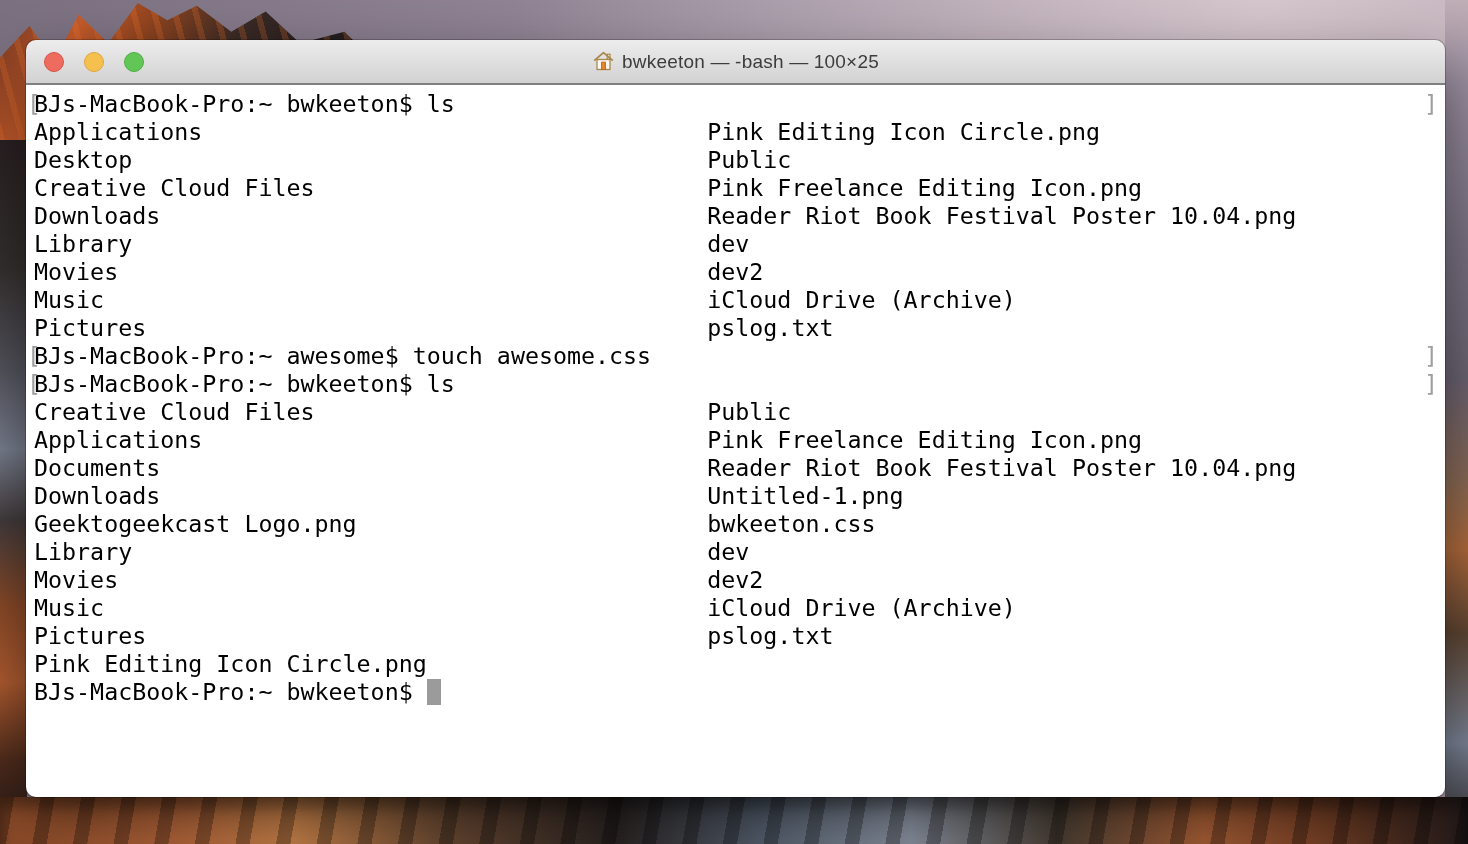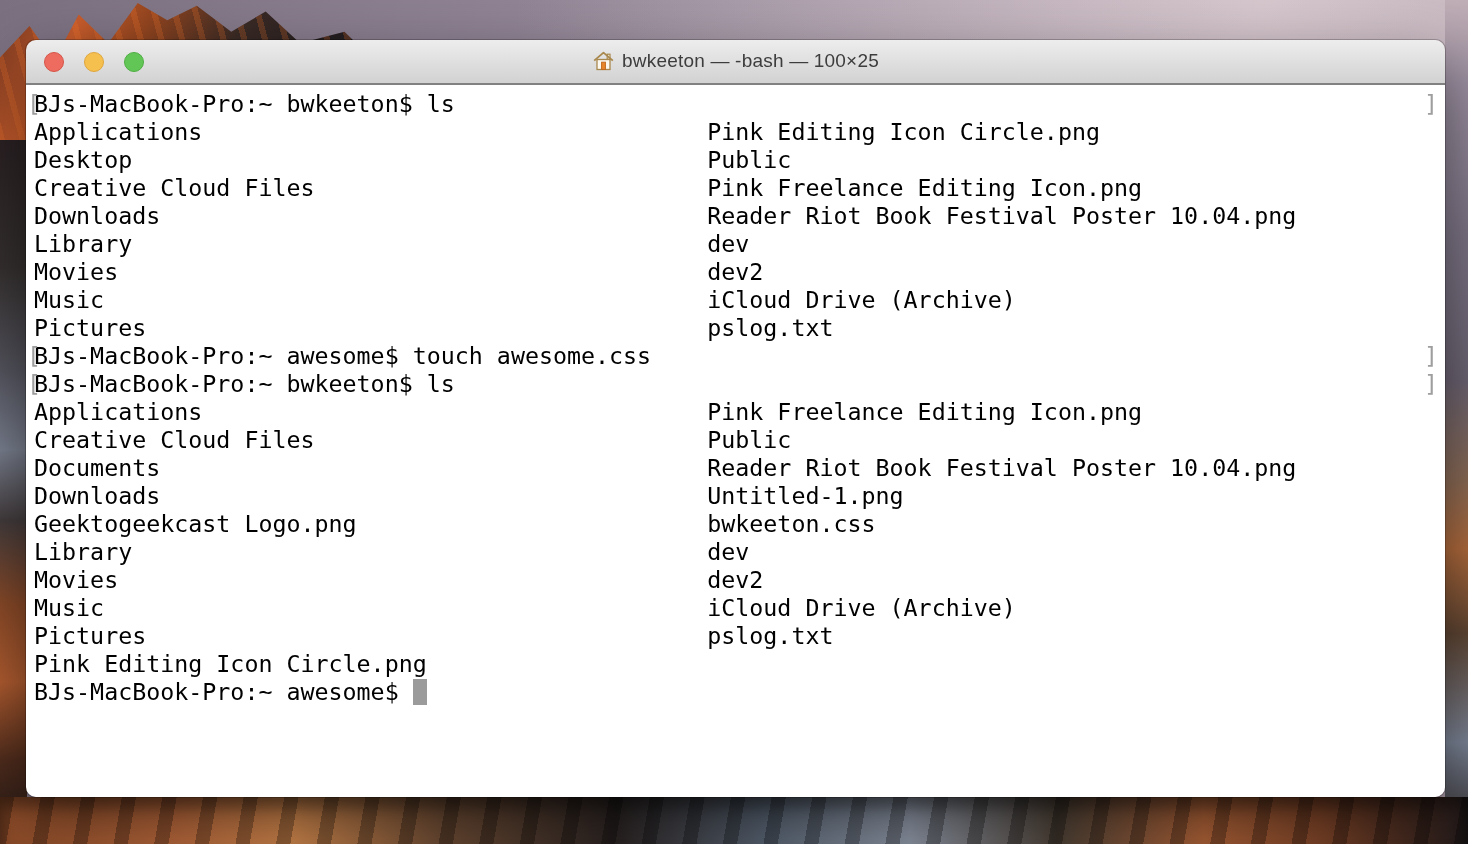--- a/index.html
+++ b/index.html
@@ -29,21 +29,21 @@
     box-shadow:0 0 0 1px rgba(0,0,0,.22),0 24px 60px rgba(0,0,0,.48);}
   .titlebar{position:relative;height:43px;border-radius:10px 10px 0 0;
     background:linear-gradient(#ededed,#d2d2d2);
     border-bottom:2px solid #818181;
     display:flex;align-items:center;justify-content:center;}
   .lights{position:absolute;left:18px;top:0;height:100%;display:flex;align-items:center;}
   .light{width:20px;height:20px;border-radius:50%;margin-right:20px;box-sizing:border-box;}
   .light.red{background:#ed6b5f;border:1px solid #d65548;}
   .light.yellow{background:#f6c04f;border:1px solid #dfa63d;}
   .light.green{background:#62c656;border:1px solid #4fae43;}
-  .titlewrap{display:flex;align-items:flex-start;gap:7px;}
+  .titlewrap{display:flex;align-items:center;gap:7px;}
   .homeicon{display:inline-flex;}
   .title{font-size:19px;color:#3d3d3d;letter-spacing:.2px;}
   
   .screen{position:relative;height:707px;background:#ffffff;border-radius:0 0 10px 10px;
     padding-top:5px;box-sizing:content-box;overflow:hidden;
     font-family:"DejaVu Sans Mono",monospace;font-size:23.3px;line-height:28px;color:#000;}
   .line{position:relative;height:28px;white-space:pre;padding:0 8px;}
   .line .cl{display:inline-block;width:48ch;}
   .mark{position:absolute;color:#9e9e9e;}
   .mark.ml{left:1px;}
@@ -86,25 +86,25 @@
     <div class="line"><span class="mark ml"></span><span class="t"></span><span class="cl">Applications</span><span class="cr">Pink Editing Icon Circle.png</span><span class="mark mr"></span></div>
     <div class="line"><span class="mark ml"></span><span class="t"></span><span class="cl">Desktop</span><span class="cr">Public</span><span class="mark mr"></span></div>
     <div class="line"><span class="mark ml"></span><span class="t"></span><span class="cl">Creative Cloud Files</span><span class="cr">Pink Freelance Editing Icon.png</span><span class="mark mr"></span></div>
     <div class="line"><span class="mark ml"></span><span class="t"></span><span class="cl">Downloads</span><span class="cr">Reader Riot Book Festival Poster 10.04.png</span><span class="mark mr"></span></div>
     <div class="line"><span class="mark ml"></span><span class="t"></span><span class="cl">Library</span><span class="cr">dev</span><span class="mark mr"></span></div>
     <div class="line"><span class="mark ml"></span><span class="t"></span><span class="cl">Movies</span><span class="cr">dev2</span><span class="mark mr"></span></div>
     <div class="line"><span class="mark ml"></span><span class="t"></span><span class="cl">Music</span><span class="cr">iCloud Drive (Archive)</span><span class="mark mr"></span></div>
     <div class="line"><span class="mark ml"></span><span class="t"></span><span class="cl">Pictures</span><span class="cr">pslog.txt</span><span class="mark mr"></span></div>
     <div class="line"><span class="mark ml">[</span><span class="t">BJs-MacBook-Pro:~ awesome$ touch awesome.css</span><span class="cl"></span><span class="cr"></span><span class="mark mr">]</span></div>
     <div class="line"><span class="mark ml">[</span><span class="t">BJs-MacBook-Pro:~ bwkeeton$ ls</span><span class="cl"></span><span class="cr"></span><span class="mark mr">]</span></div>
+    <div class="line"><span class="mark ml"></span><span class="t"></span><span class="cl">Creative Cloud Files</span><span class="cr">Public</span><span class="mark mr"></span></div>
     <div class="line"><span class="mark ml"></span><span class="t"></span><span class="cl">Applications</span><span class="cr">Pink Freelance Editing Icon.png</span><span class="mark mr"></span></div>
-    <div class="line"><span class="mark ml"></span><span class="t"></span><span class="cl">Creative Cloud Files</span><span class="cr">Public</span><span class="mark mr"></span></div>
     <div class="line"><span class="mark ml"></span><span class="t"></span><span class="cl">Documents</span><span class="cr">Reader Riot Book Festival Poster 10.04.png</span><span class="mark mr"></span></div>
     <div class="line"><span class="mark ml"></span><span class="t"></span><span class="cl">Downloads</span><span class="cr">Untitled-1.png</span><span class="mark mr"></span></div>
     <div class="line"><span class="mark ml"></span><span class="t"></span><span class="cl">Geektogeekcast Logo.png</span><span class="cr">bwkeeton.css</span><span class="mark mr"></span></div>
     <div class="line"><span class="mark ml"></span><span class="t"></span><span class="cl">Library</span><span class="cr">dev</span><span class="mark mr"></span></div>
     <div class="line"><span class="mark ml"></span><span class="t"></span><span class="cl">Movies</span><span class="cr">dev2</span><span class="mark mr"></span></div>
     <div class="line"><span class="mark ml"></span><span class="t"></span><span class="cl">Music</span><span class="cr">iCloud Drive (Archive)</span><span class="mark mr"></span></div>
     <div class="line"><span class="mark ml"></span><span class="t"></span><span class="cl">Pictures</span><span class="cr">pslog.txt</span><span class="mark mr"></span></div>
     <div class="line"><span class="mark ml"></span><span class="t"></span><span class="cl">Pink Editing Icon Circle.png</span><span class="cr"></span><span class="mark mr"></span></div>
-    <div class="line"><span class="mark ml"></span><span class="t">BJs-MacBook-Pro:~ awesome$ </span><span class="cursor"></span><span class="cl"></span><span class="cr"></span><span class="mark mr"></span></div>
+    <div class="line"><span class="mark ml"></span><span class="t">BJs-MacBook-Pro:~ bwkeeton$ </span><span class="cursor"></span><span class="cl"></span><span class="cr"></span><span class="mark mr"></span></div>
   </div>
 </div>
 
 </body></html>

